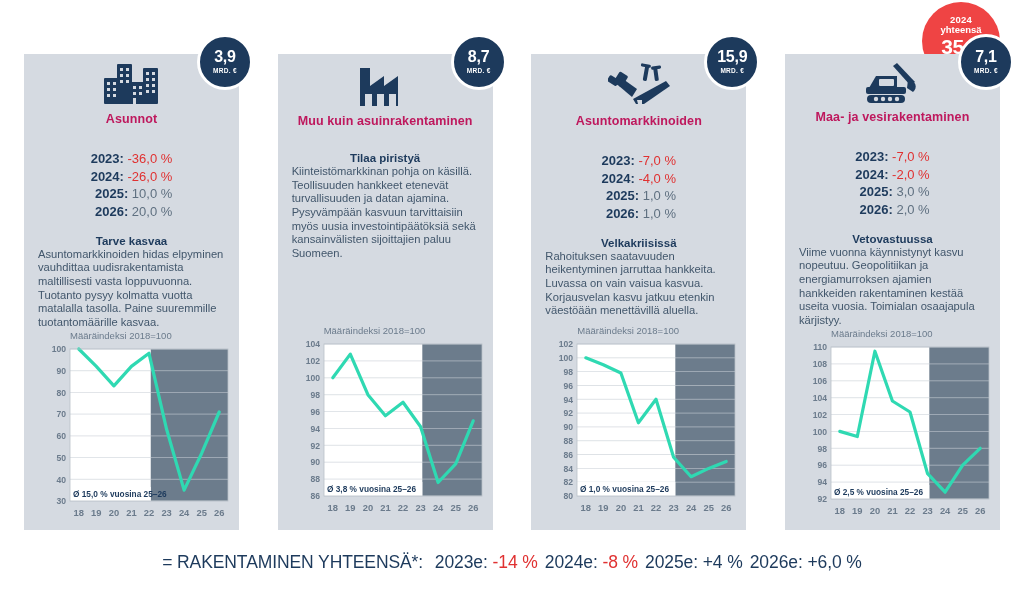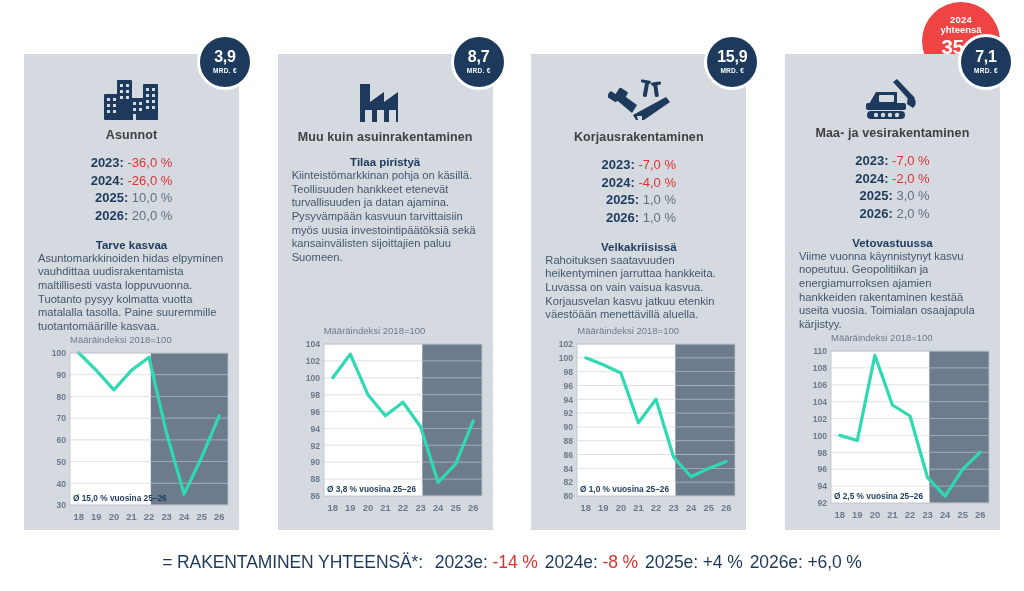--- a/index.html
+++ b/index.html
@@ -25,40 +25,40 @@
   .total-badge .tb-v { font-size: 21px; font-weight: bold; letter-spacing: -.3px; }
   .total-badge .tb-u { font-size: 7.5px; font-weight: bold; letter-spacing: .3px; margin-top: 1px; }
 
   
   .cards { position: absolute; top: 54px; left: 0; width: 1024px; height: 480px;
            display: flex; justify-content: space-between; padding: 0 24px; }
   .card {
     position: relative;
     width: 215px; height: 476px;
     background: #d5dae1;
-    padding: 24px 10px 10px 10px;
+    padding: 8px 10px 10px 10px;
     display: flex; flex-direction: column; align-items: center;
   }
   .card-badge {
     position: absolute; top: -20px; right: -14px;
     width: 56px; height: 56px; border-radius: 50%;
     background: #1d3a5c; color: #fff;
     border: 3px solid #ffffff;
     display: flex; flex-direction: column;
     align-items: center; justify-content: center; line-height: 1;
   }
   .card-badge .cb-v { font-size: 16px; font-weight: bold; letter-spacing: -.2px; }
   .card-badge .cb-u { font-size: 6.5px; font-weight: bold; letter-spacing: .3px; margin-top: 3px; }
 
   .card-icon { height: 46px; display: flex; align-items: center; justify-content: center; margin-bottom: 6px; }
   .card-icon svg { display: block; }
 
   .card-title {
-    color: #404040; font-size: 12.5px; font-weight: bold;
-    text-align: left; margin-bottom: 12px; letter-spacing: .1px;
+    color: #be185d; font-size: 12.5px; font-weight: bold;
+    text-align: left; margin-bottom: 24px; letter-spacing: .1px;
   }
 
   .years { margin-bottom: 14px; }
   .yrow { font-size: 13px; line-height: 1.36; text-align: right; white-space: nowrap; }
   .yrow .yl { color: #1d3a5c; font-weight: bold; }
   .yrow .yv { color: #5f7080; }
   .yrow .yv.neg { color: #e03131; }
 
   .desc-head {
     color: #1d3a5c; font-size: 11.5px; font-weight: bold;
@@ -271,21 +271,21 @@
         <rect x="33" y="1" width="10" height="3.2" rx="1.4" transform="rotate(10 38 2)"></rect>
         <rect x="46" y="4" width="4" height="14" rx="1.5" transform="rotate(-8 48 11)"></rect>
         <rect x="43" y="3" width="10" height="3.2" rx="1.4" transform="rotate(-8 48 4)"></rect>
         <path d="M58 18 L62 23 L36 41 L28 41 L25 36 Z"></path>
       </g>
       <g fill="#d5dae1">
         <path d="M29 37 L34 37 L34 41 L30 41 Z"></path>
       </g>
     </svg>
         </div>
-    <div class="card-title">Korjausrakentaminen</div>
+    <div class="card-title">Asuntomarkkinoiden</div>
     <div class="years">
 
         <div class="yrow">
           <span class="yl">2023:</span>
           <span class="yv neg">-7,0 %</span>
         </div>
         <div class="yrow">
           <span class="yl">2024:</span>
           <span class="yv neg">-4,0 %</span>
         </div>

